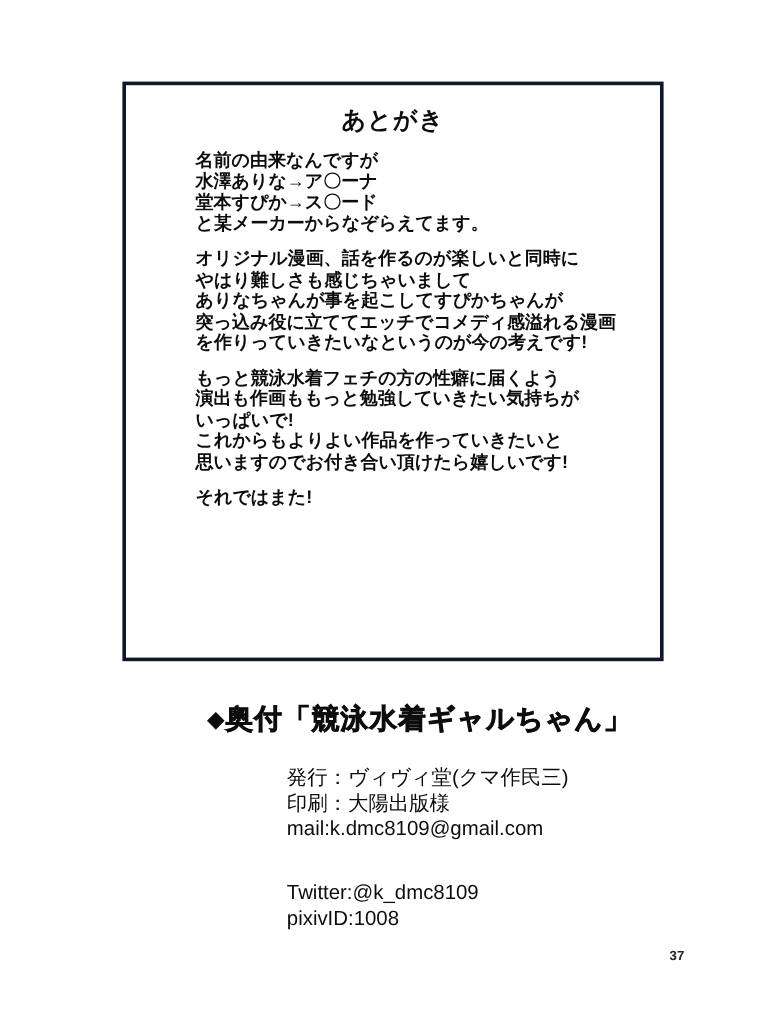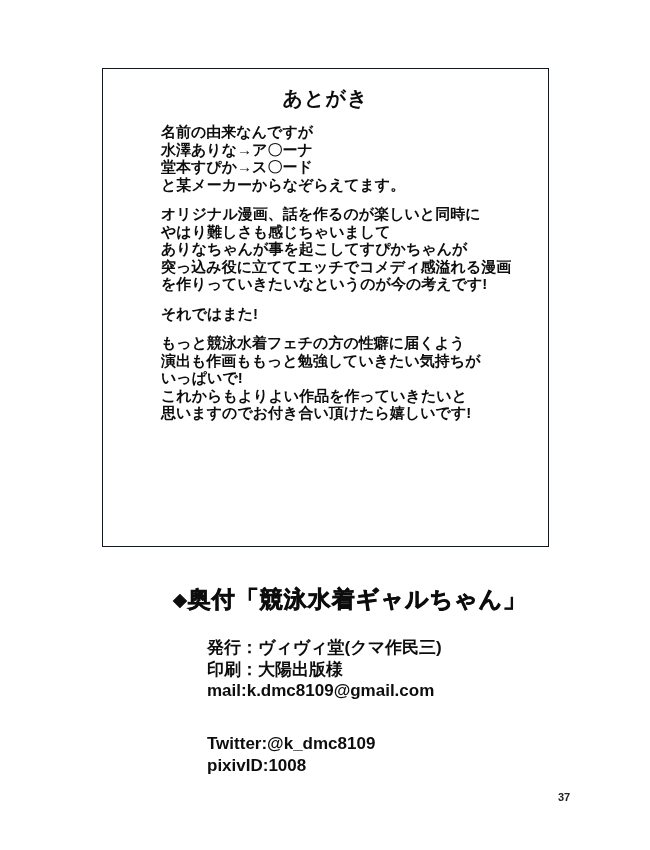--- a/index.html
+++ b/index.html
@@ -15,21 +15,21 @@
     font-family: "Liberation Sans", "DejaVu Sans", sans-serif;
     color: #0d0d0d;
     overflow: hidden;
   }
   .afterword-box {
     position: absolute;
     left: 102px;
     top: 68px;
     width: 445px;
     height: 477px;
-    border: 1px solid #0f172a;
+    border: 3px solid #0f172a;
     box-sizing: content-box;
   }
   .afterword-title {
     margin: 16px 0 0 0;
     text-align: center;
     font-size: 20px;
     font-weight: bold;
     letter-spacing: 1px;
   }
   .afterword-body {
@@ -62,22 +62,23 @@
     top: 637px;
   }
   .colophon-social {
     position: absolute;
     left: 207px;
     top: 733px;
   }
   .colophon-line {
     font-size: 17px;
     line-height: 21.5px;
-    font-weight: bold;
+    font-weight: normal;
     white-space: pre;
+    margin-left: 32px;
   }
   .page-number {
     position: absolute;
     left: 558px;
     top: 791px;
     font-size: 11px;
     font-weight: bold;
     color: #222222;
   }
 </style>
@@ -92,26 +93,26 @@
     <div class="afterword-body">
       <p class="afterword-paragraph">名前の由来なんですが
 水澤ありな→ア〇ーナ
 堂本すぴか→ス〇ード
 と某メーカーからなぞらえてます。</p>
       <p class="afterword-paragraph">オリジナル漫画、話を作るのが楽しいと同時に
 やはり難しさも感じちゃいまして
 ありなちゃんが事を起こしてすぴかちゃんが
 突っ込み役に立ててエッチでコメディ感溢れる漫画
 を作りっていきたいなというのが今の考えです!</p>
-      <p class="afterword-paragraph">それではまた!</p>
       <p class="afterword-paragraph">もっと競泳水着フェチの方の性癖に届くよう
 演出も作画ももっと勉強していきたい気持ちが
 いっぱいで!
 これからもよりよい作品を作っていきたいと
 思いますのでお付き合い頂けたら嬉しいです!</p>
+      <p class="afterword-paragraph">それではまた!</p>
     </div>
   </div>
 
   <div class="colophon-heading">◆奥付「競泳水着ギャルちゃん」</div>
 
   <div class="colophon-info">
     <div class="colophon-line">発行：ヴィヴィ堂(クマ作民三)</div>
     <div class="colophon-line">印刷：大陽出版様</div>
     <div class="colophon-line">mail:k.dmc8109@gmail.com</div>
   </div>

